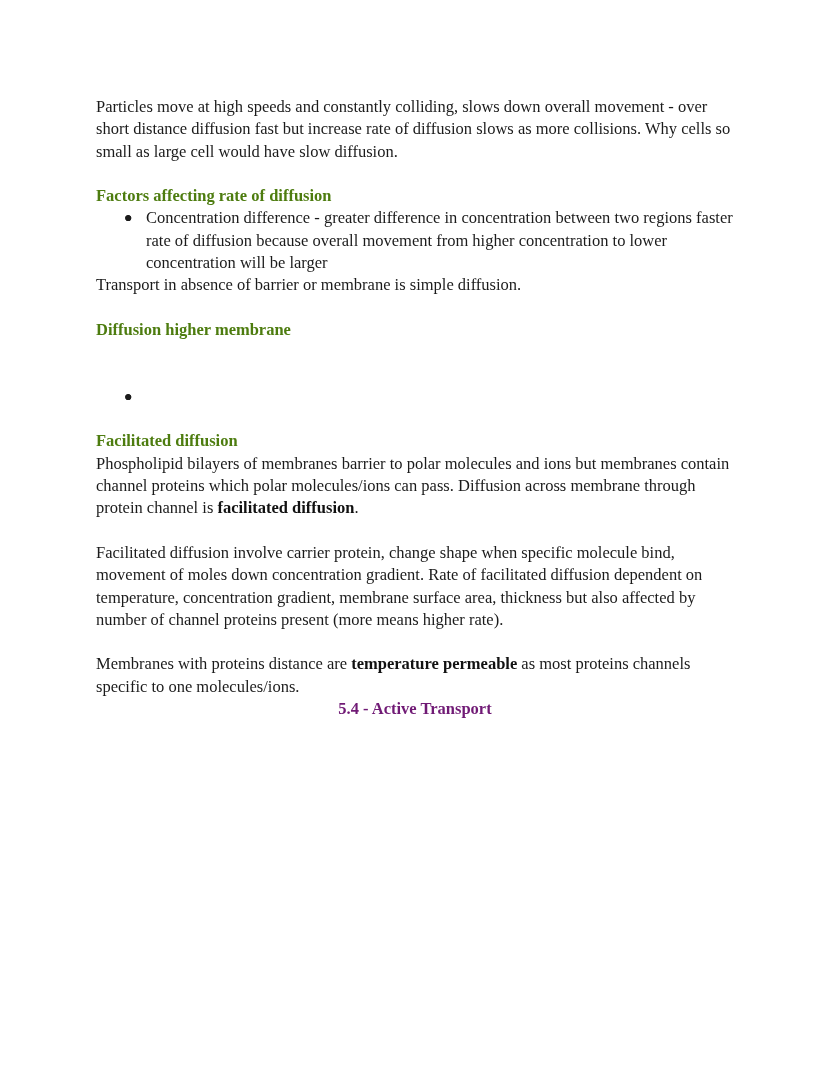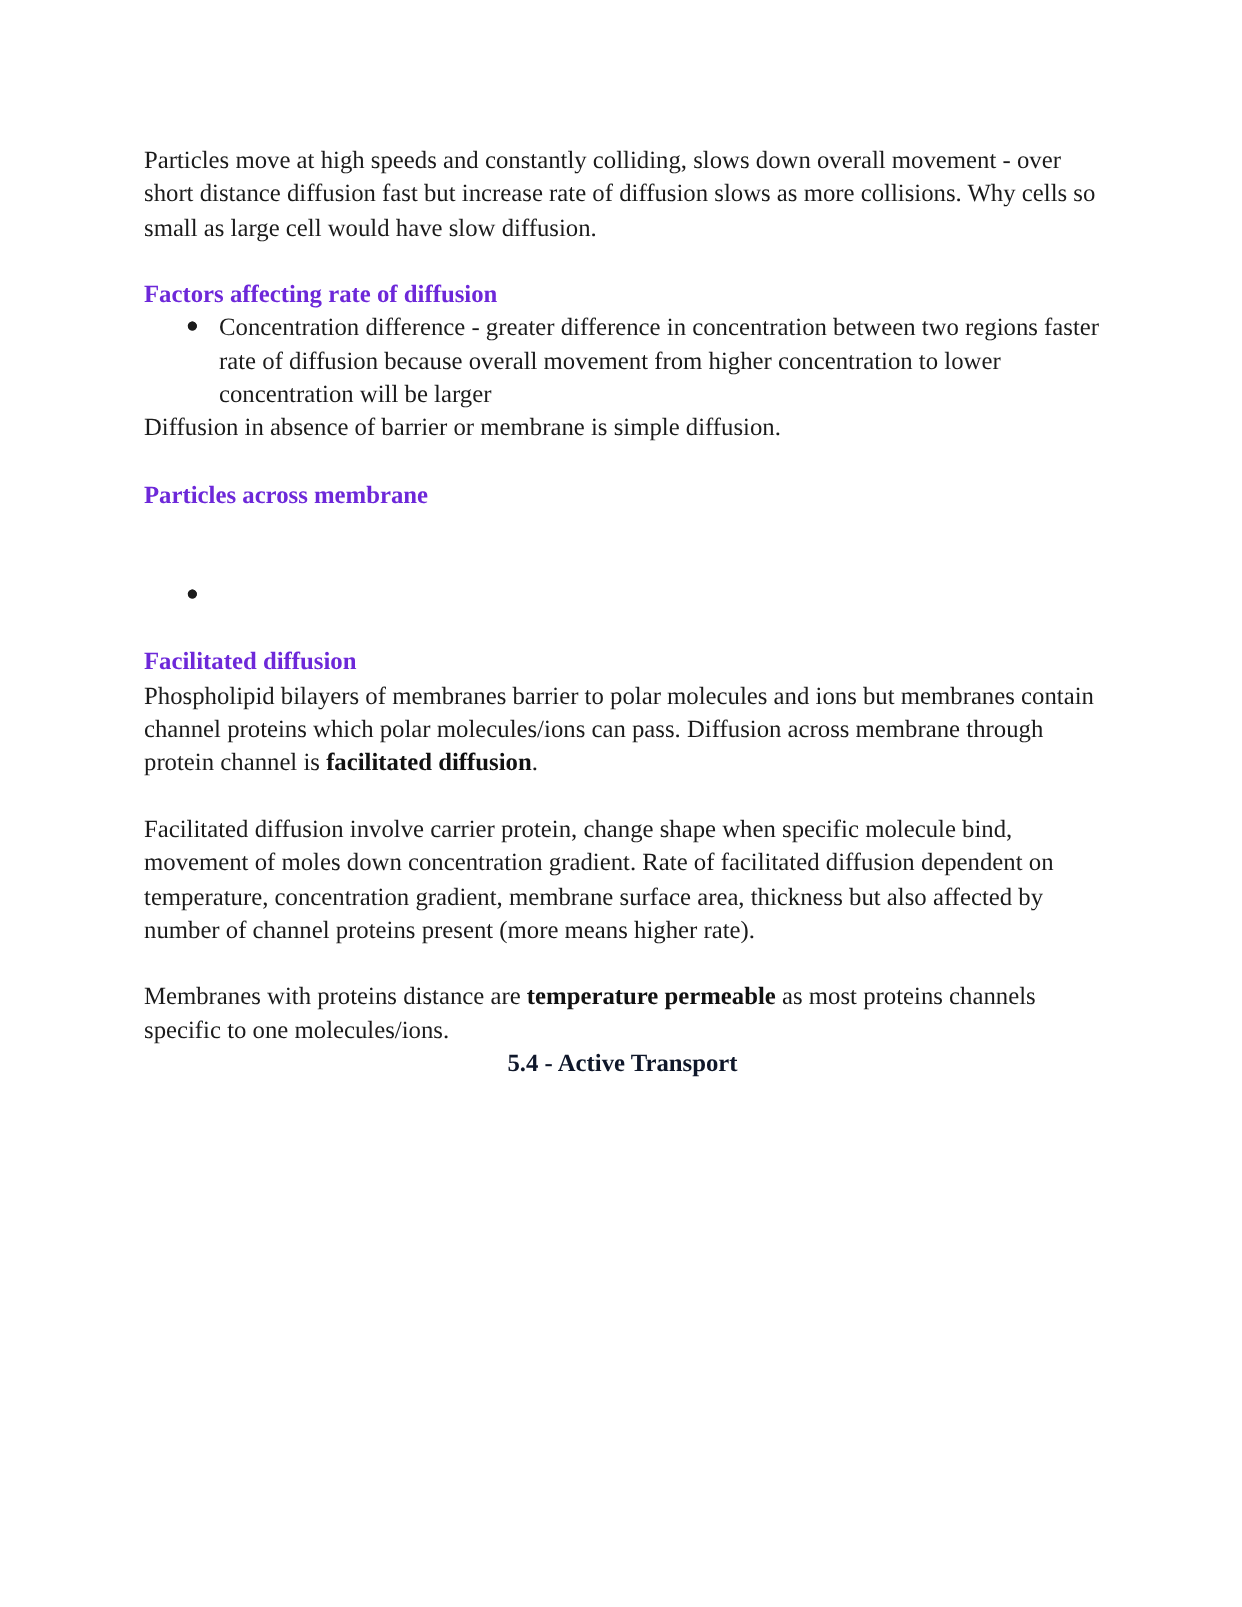--- a/index.html
+++ b/index.html
@@ -28,21 +28,21 @@
     line-height: 22.3px;
     margin: 0;
     text-align: left;
     color: #1b1b1b;
   }
   .heading {
     font-size: 16.5px;
     line-height: 22.3px;
     font-weight: bold;
     margin: 0;
-    color: #6d28d9;
+    color: #4d7c0f;
   }
   .spacer {
     height: 22.3px;
   }
   ul.bullets {
     margin: 0;
     padding: 0;
     list-style: none;
   }
   ul.bullets > li {
@@ -64,21 +64,21 @@
   }
   li.empty-bullet {
     min-height: 22.3px;
   }
   .center-heading {
     text-align: center;
     font-weight: bold;
     font-size: 16.5px;
     line-height: 22.3px;
     margin: 0;
-    color: #0f172a;
+    color: #701a75;
   }
   b, strong {
     font-weight: bold;
     color: #111111;
   }
 </style>
 </head>
 <body>
 
 <div class="page">
@@ -93,25 +93,25 @@
     <ul class="bullets">
       <li>
         <span class="dot">●</span>
       </li>
       <li>
         <span class="dot">●</span>
         <span>Concentration difference - greater difference in concentration between two regions faster rate of diffusion because overall movement from higher concentration to lower concentration will be larger</span>
       </li>
     </ul>
 
-    <p class="para">Diffusion in absence of barrier or membrane is simple diffusion.</p>
+    <p class="para">Transport in absence of barrier or membrane is simple diffusion.</p>
 
     <div class="spacer"></div>
 
-    <p class="heading">Particles across membrane</p>
+    <p class="heading">Diffusion higher membrane</p>
 
 
     <div class="spacer"></div>
 
 
     <div class="spacer"></div>
 
     <ul class="bullets">
       <li>
         <span class="dot">●</span>

